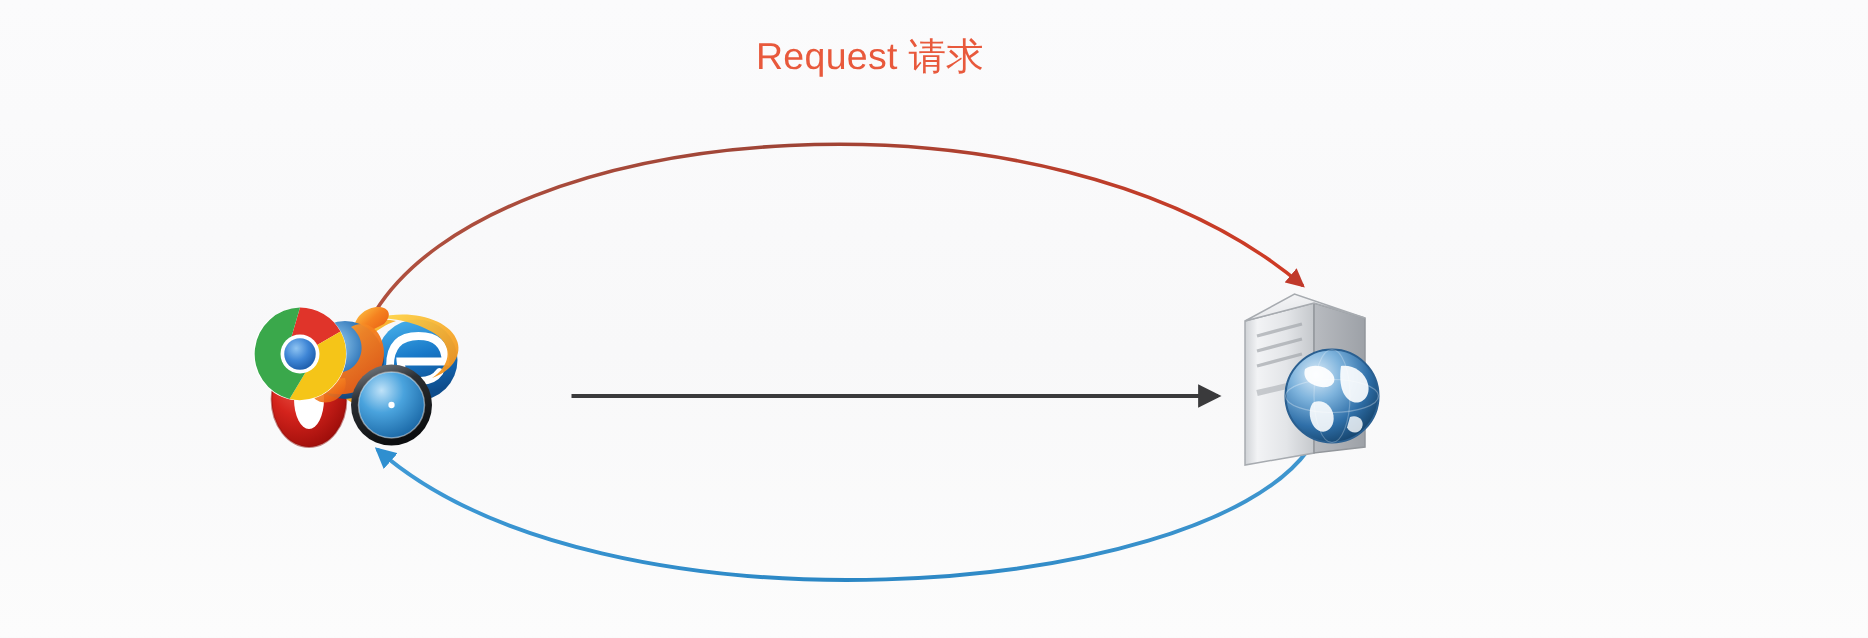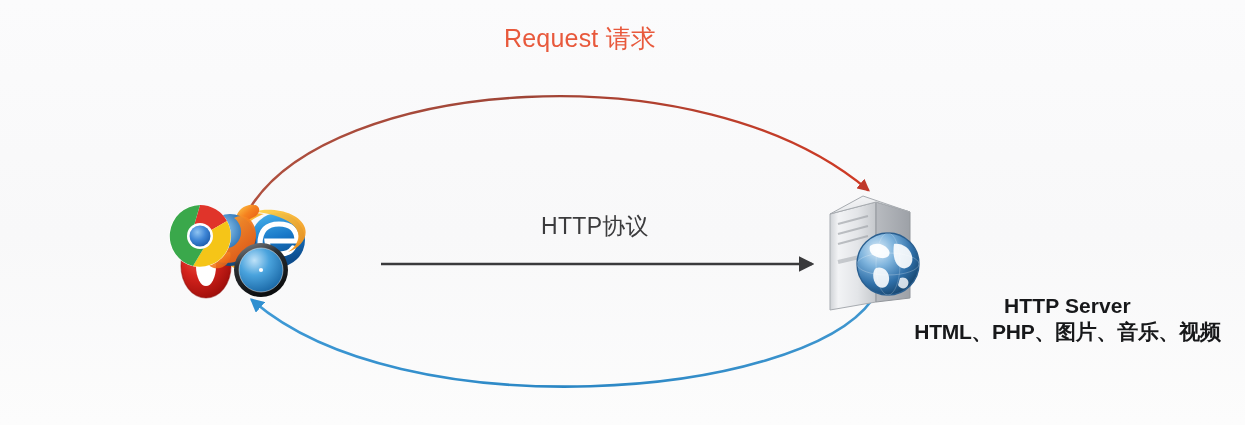--- a/index.html
+++ b/index.html
@@ -257,21 +257,16 @@
         <path d="M58 82 C64 80, 70 84, 71 91 C72 98, 67 104, 61 101 C55 98, 53 86, 58 82 Z" fill="#ffffff" opacity="0.88"></path>
         <path d="M82 92 C87 90, 92 94, 90 99 C88 104, 82 103, 80 99 Z" fill="#ffffff" opacity="0.8"></path>
         <ellipse cx="70" cy="78" rx="31" ry="11" fill="none" stroke="#ffffff" stroke-width="0.8" opacity="0.3"></ellipse>
         <ellipse cx="70" cy="78" rx="12" ry="31" fill="none" stroke="#ffffff" stroke-width="0.8" opacity="0.25"></ellipse>
       </g>
     </svg>
   </div>
 
   <div class="lbl" id="request-label">Request 请求</div>
 
-  <div class="lbl" id="http-label">HTTP协议</div>
-
-
-  <div class="lbl" id="server-label-group">
-    <div id="server-title">HTTP Server</div>
-    <div id="server-sub">HTML、PHP、图片、音乐、视频</div>
-  </div>
+
+
 
 </div>
 
 </body></html>

